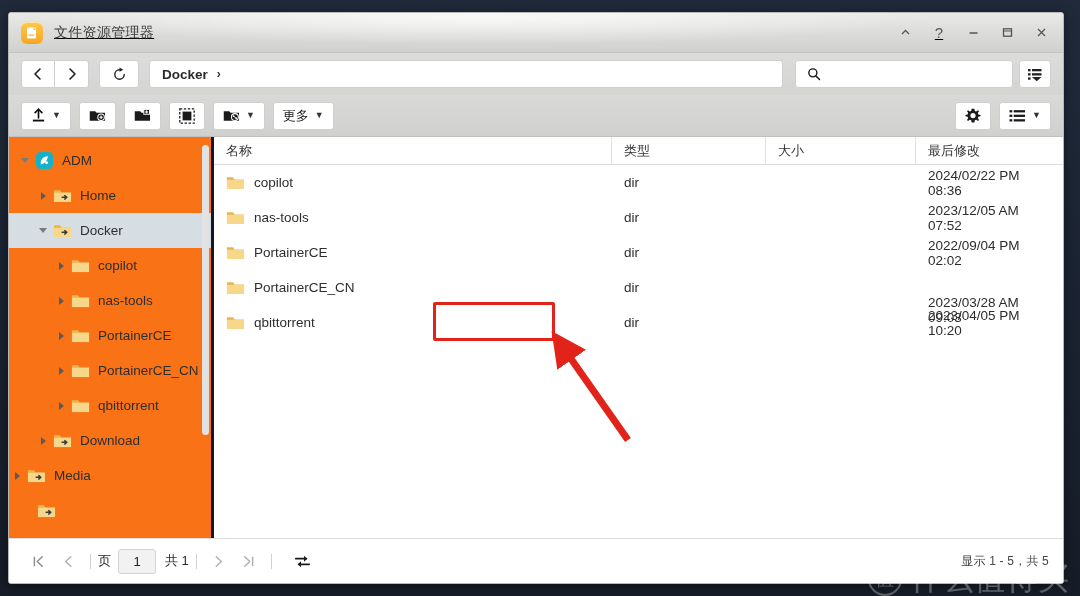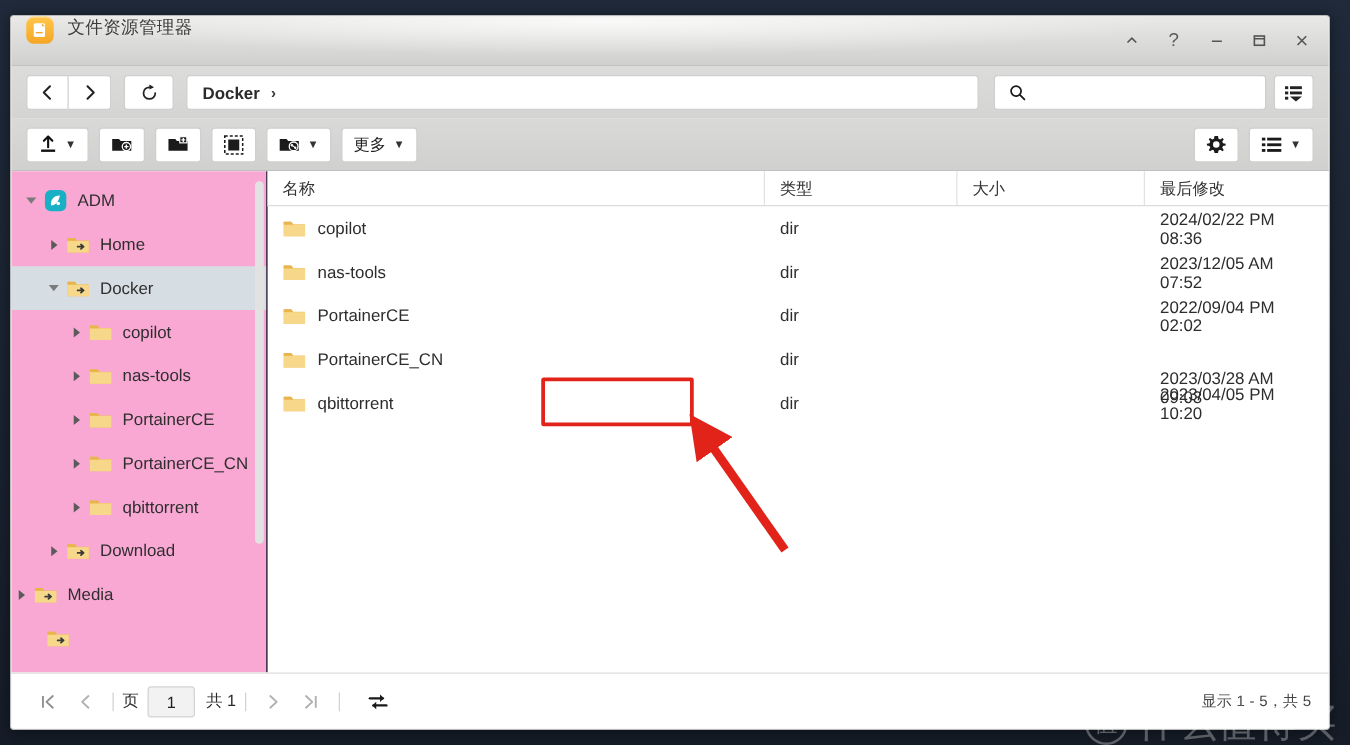--- a/index.html
+++ b/index.html
@@ -26,24 +26,25 @@
     display: flex; flex-direction: column;
     overflow: hidden;
   }
 
   
   #titlebar {
     height: 40px; flex: 0 0 40px;
     background: linear-gradient(180deg,#e8e8e6 0%, #dedede 45%, #d2d2d2 100%);
     background-image: radial-gradient(ellipse at 45% 10%, rgba(255,255,255,.75) 0%, rgba(255,255,255,0) 55%),
                       linear-gradient(180deg,#e9e9e7 0%, #dcdcda 50%, #d0d0ce 100%);
-    display: flex; 
+    display: flex; align-items: center;
     padding: 0 6px 0 12px;
     border-bottom: 1px solid #c3c3c3;
     position: relative;
+    text-decoration: underline;
   }
   .app-icon {
     width: 22px; height: 22px; border-radius: 6px;
     background: linear-gradient(180deg,#ffc84d 0%, #f5a623 100%);
     display: flex; align-items: center; justify-content: center;
     flex: 0 0 22px;
     box-shadow: inset 0 1px 0 rgba(255,255,255,.5);
   }
   .app-icon svg { display:block; }
   #app-title {
@@ -106,22 +107,22 @@
     padding: 0 9px; color: #212121; cursor: default; font-size: 13px;
   }
   .chev { font-size: 9px; color: #333; line-height: 1; }
   .spacer { flex: 1 1 auto; }
 
   
   #body { flex: 1 1 auto; display: flex; min-height: 0; background: #fff; }
 
   
   #sidebar {
-    width: 205px; flex: 0 0 205px; background: #f9a8d4;
-    border-right: 1px solid #0f172a; position: relative;
+    width: 205px; flex: 0 0 205px; background: #f97316;
+    border-right: 3px solid #0f172a; position: relative;
     overflow: hidden; padding-top: 6px;
   }
   .tree-item {
     height: 35px; display: flex; align-items: center; cursor: default;
     font-size: 13.5px; color: #2e2e2e; padding-right: 8px; white-space: nowrap;
   }
   .tree-item.selected { background: #d7dee3; }
   .tw { width: 16px; flex: 0 0 16px; display:flex; align-items:center; justify-content:center; }
   .tw .tri-r { width:0;height:0;border-left:5px solid #5a5a5a;border-top:4px solid transparent;border-bottom:4px solid transparent; }
   .tw .tri-d { width:0;height:0;border-top:5px solid #7a7a7a;border-left:4px solid transparent;border-right:4px solid transparent; }

